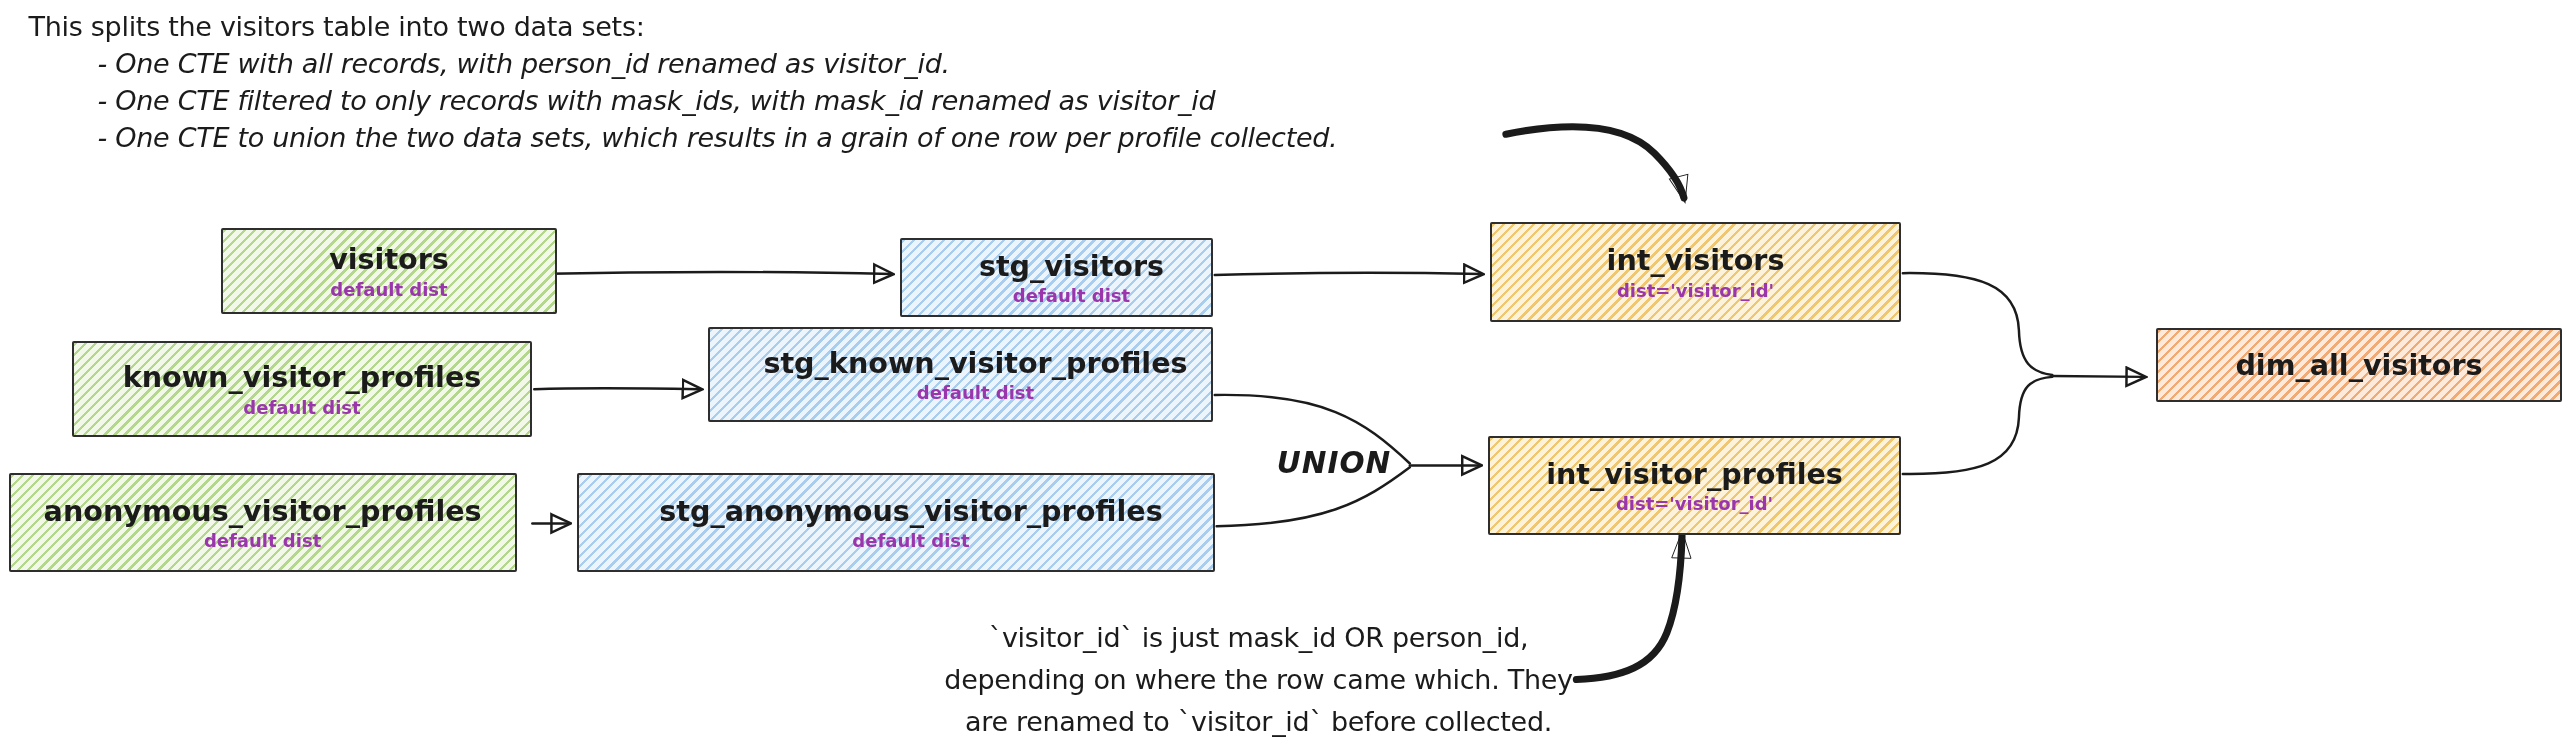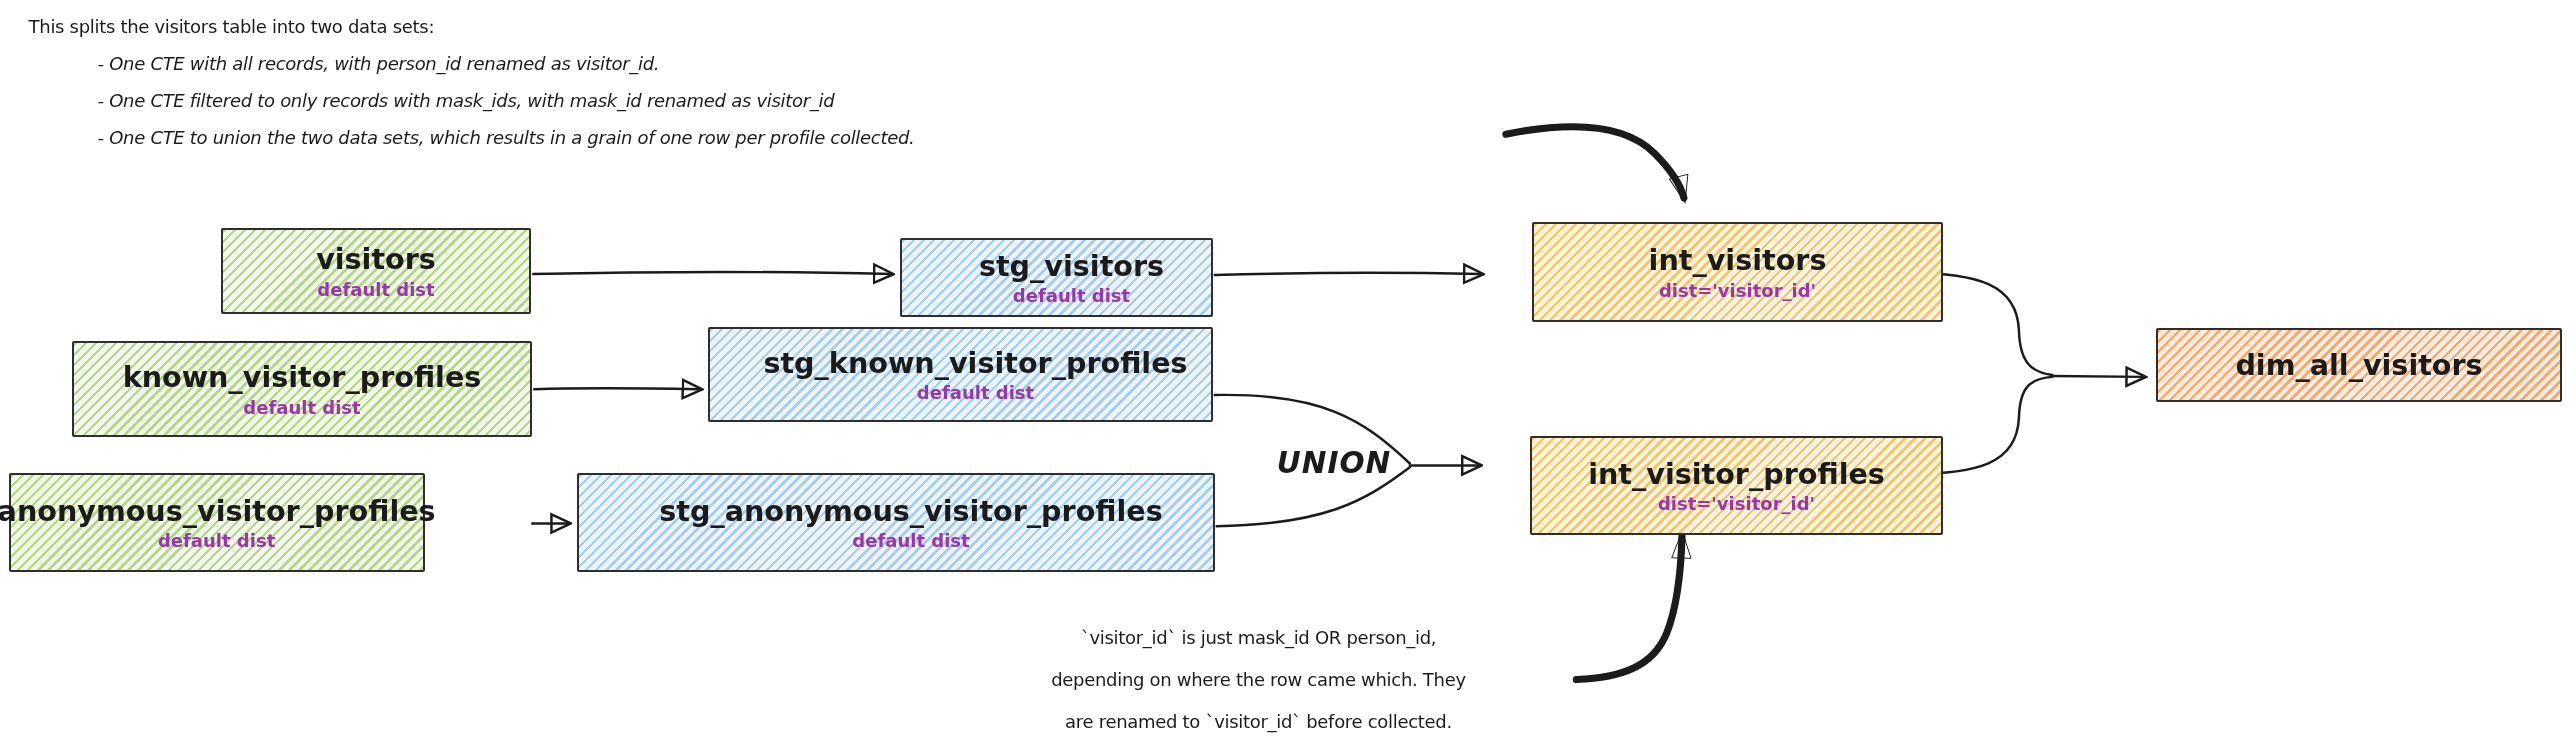--- a/index.html
+++ b/index.html
@@ -4,21 +4,21 @@
 <style>
   html,body{margin:0;padding:0;background:#ffffff;}
   body{
     width:2576px;height:749px;position:relative;overflow:hidden;
     font-family:"DejaVu Sans","Liberation Sans",sans-serif;
     color:var(--ink,#1b1b1b);
   }
   .canvas{position:absolute;inset:0;}
 
   
-  .note{position:absolute;font-size:18px;line-height:37px;color:var(--ink);letter-spacing:-0.3px;}
+  .note{position:absolute;font-size:27px;line-height:37px;color:var(--ink);letter-spacing:-0.3px;}
   .top-note{left:28.6px;top:7.6px;}
   .top-note .bullet{padding-left:69px;font-style:italic;}
   .bottom-note{left:914px;top:617px;width:689px;text-align:center;line-height:42px;}
 
   .union{
     position:absolute;left:1272px;top:446px;width:124px;
     font-size:29.5px;font-style:italic;font-weight:600;text-align:center;
     color:var(--ink);letter-spacing:1px;
   }
 
@@ -42,21 +42,20 @@
     background-image:repeating-linear-gradient(135deg,var(--green-hatch,#b4d88b) 0px,var(--green-hatch,#b4d88b) 2.5px,transparent 2.5px,transparent 7.1px);
   }
   .node.blue{
     background-color:var(--blue-tint,#ecf4fc);
     background-image:repeating-linear-gradient(135deg,var(--blue-hatch,#a9cdee) 0px,var(--blue-hatch,#a9cdee) 2.5px,transparent 2.5px,transparent 7.1px);
     padding-left:30px;
   }
   .node.yellow{
     background-color:var(--yellow-tint,#fdf3da);
     background-image:repeating-linear-gradient(135deg,var(--yellow-hatch,#f0c76f) 0px,var(--yellow-hatch,#f0c76f) 2.5px,transparent 2.5px,transparent 7.1px);
-    margin-left:42px;
   }
   .node.orange{
     background-color:var(--orange-tint,#fdeadb);
     background-image:repeating-linear-gradient(135deg,var(--orange-hatch,#f2aa72) 0px,var(--orange-hatch,#f2aa72) 2.5px,transparent 2.5px,transparent 7.1px);
   }
 </style>
 </head>
 <body>
 
 <div class="canvas">
@@ -88,31 +87,31 @@
     <path class="thin" d="M 1481 489 L 1554 489" marker-end="url(#ah)"></path>
 
     <path class="thin" d="M 1999 287 C 2078 286, 2119 299, 2121 347 C 2122 381, 2134 391, 2156 394"></path>
     <path class="thin" d="M 1999 498 C 2078 499, 2119 487, 2121 439 C 2122 405, 2134 398, 2156 396"></path>
     <path class="thin" d="M 2156 395 L 2252 396" marker-end="url(#ah)"></path>
 
     <path class="thick" d="M 1582 141 C 1652 127, 1708 131, 1738 161 C 1757 180, 1766 196, 1769 208" marker-end="url(#ahb)"></path>
     <path class="thick" d="M 1656 714 C 1704 712, 1737 700, 1751 665 C 1762 637, 1766 598, 1767 563" marker-end="url(#ahb)"></path>
   </svg>
 
-  <div class="node green" style="left:221px;top:228px;width:310px;height:86px">
+  <div class="node green" style="left:221px;top:228px;width:336px;height:86px">
     <div class="node-title">visitors</div>
     <div class="node-sub">default dist</div>
   </div>
 
   <div class="node green" style="left:72px;top:341px;width:460px;height:96px">
     <div class="node-title">known_visitor_profiles</div>
     <div class="node-sub">default dist</div>
   </div>
 
-  <div class="node green" style="left:8.6px;top:473px;width:416px;height:99px">
+  <div class="node green" style="left:8.6px;top:473px;width:508px;height:99px">
     <div class="node-title">anonymous_visitor_profiles</div>
     <div class="node-sub">default dist</div>
   </div>
 
   <div class="node blue" style="left:900px;top:238px;width:313px;height:79px">
     <div class="node-title">stg_visitors</div>
     <div class="node-sub">default dist</div>
   </div>
 
   <div class="node blue" style="left:708px;top:327px;width:505px;height:95px">

